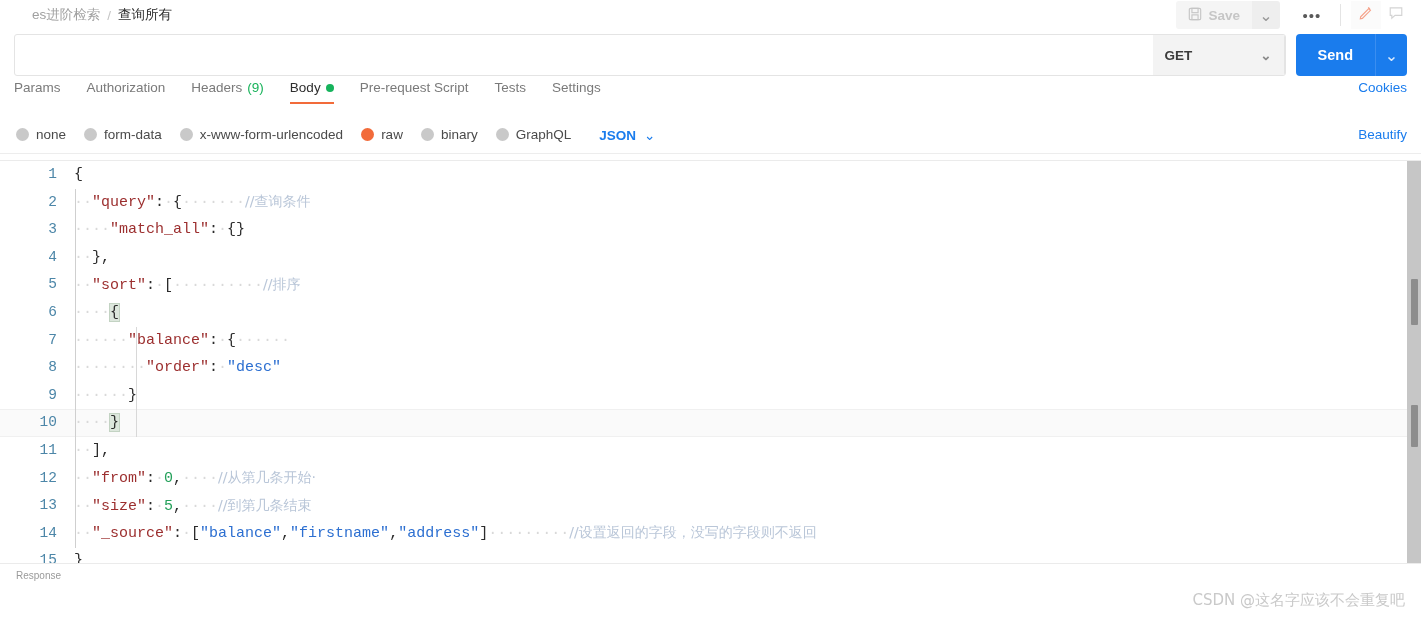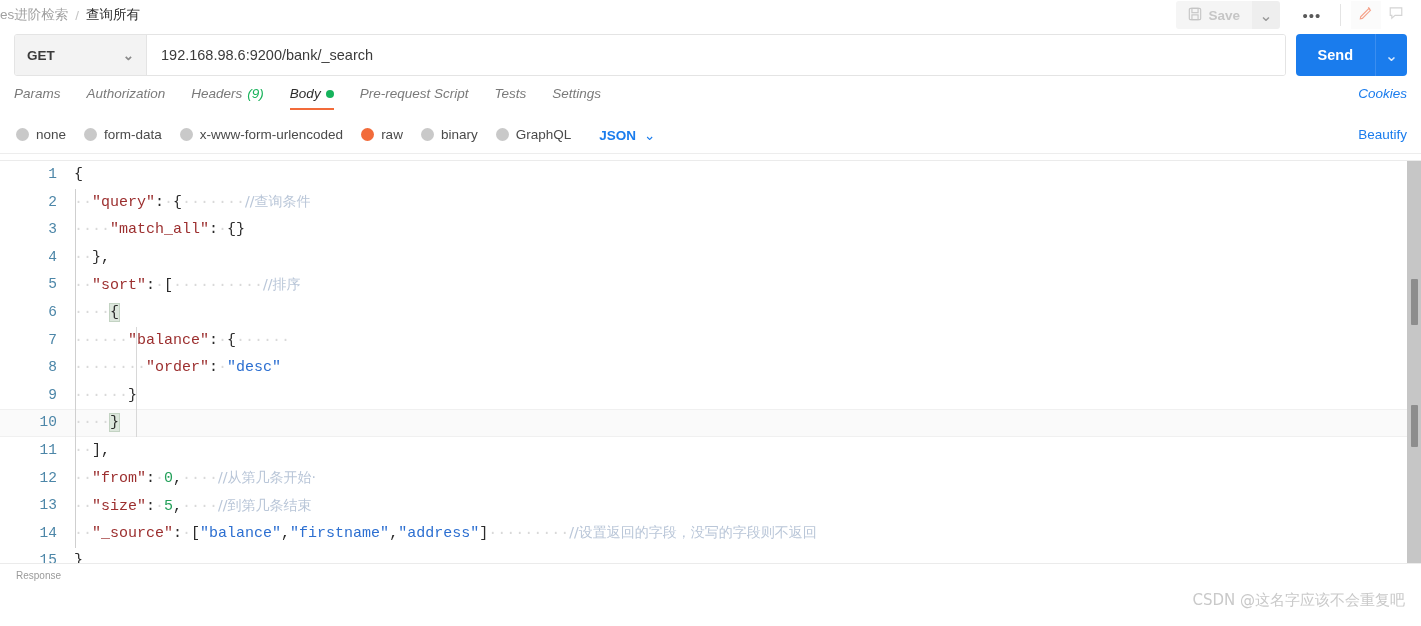--- a/index.html
+++ b/index.html
@@ -11,21 +11,21 @@
     font-family: "Liberation Sans", sans-serif;
     -webkit-font-smoothing: antialiased;
   }
 
   
   .topbar {
     position: relative;
     height: 30px;
     display: flex;
     align-items: center;
-    padding: 0 10px 0 0;
+    padding: 0 10px 0 32px;
   }
   .breadcrumb { display: flex; align-items: center; font-size: 13.5px; }
   .bc-parent { color: #a0a0a0; }
   .bc-sep { color: #c4c4c4; margin: 0 7px; }
   .bc-current { color: #2e2e2e; font-weight: normal; }
 
   .top-actions { margin-left: auto; display: flex; align-items: center; height: 30px; }
   .save-btn {
     display: flex; align-items: center; gap: 6px;
     background: #f5f5f5; color: #c6c6c6;
@@ -96,25 +96,24 @@
   .send-caret {
     background: #1a7ced; color: #d9e9fc;
     width: 32px;
     display: flex; align-items: center; justify-content: center;
     border-radius: 0 4px 4px 0;
     border-left: 1px solid #3b8ef0;
   }
 
   
   .tabsrow {
-    display: flex; align-items: center;
+    display: flex; align-items: flex-start;
     height: 36px;
     padding: 0 14px;
     position: relative;
-    font-style: italic;
   }
   .tab {
     position: relative;
     font-size: 13.5px; color: #7a7a7a;
     padding: 0 13px 9px 13px;
     display: flex; align-items: center; gap: 5px;
     white-space: nowrap;
   }
   .tab:first-child { padding-left: 0; }
   .tab.active { color: #2e2e2e; }
@@ -293,21 +292,20 @@
     </div>
   </div>
 </div>
 
 <div class="urlrow">
   <div class="url-wrap">
     <div class="method-select">
       <span>GET</span>
       <span class="caret">⌄</span>
     </div>
-    <div class="url-input" placeholder="Enter request URL">192.168.98.6:9200/bank/_search</div>
   </div>
   <div class="send-group">
     <div class="send-btn">Send</div>
     <div class="send-caret">
       <span>⌄</span>
     </div>
   </div>
 </div>
 
 <div class="tabsrow">

